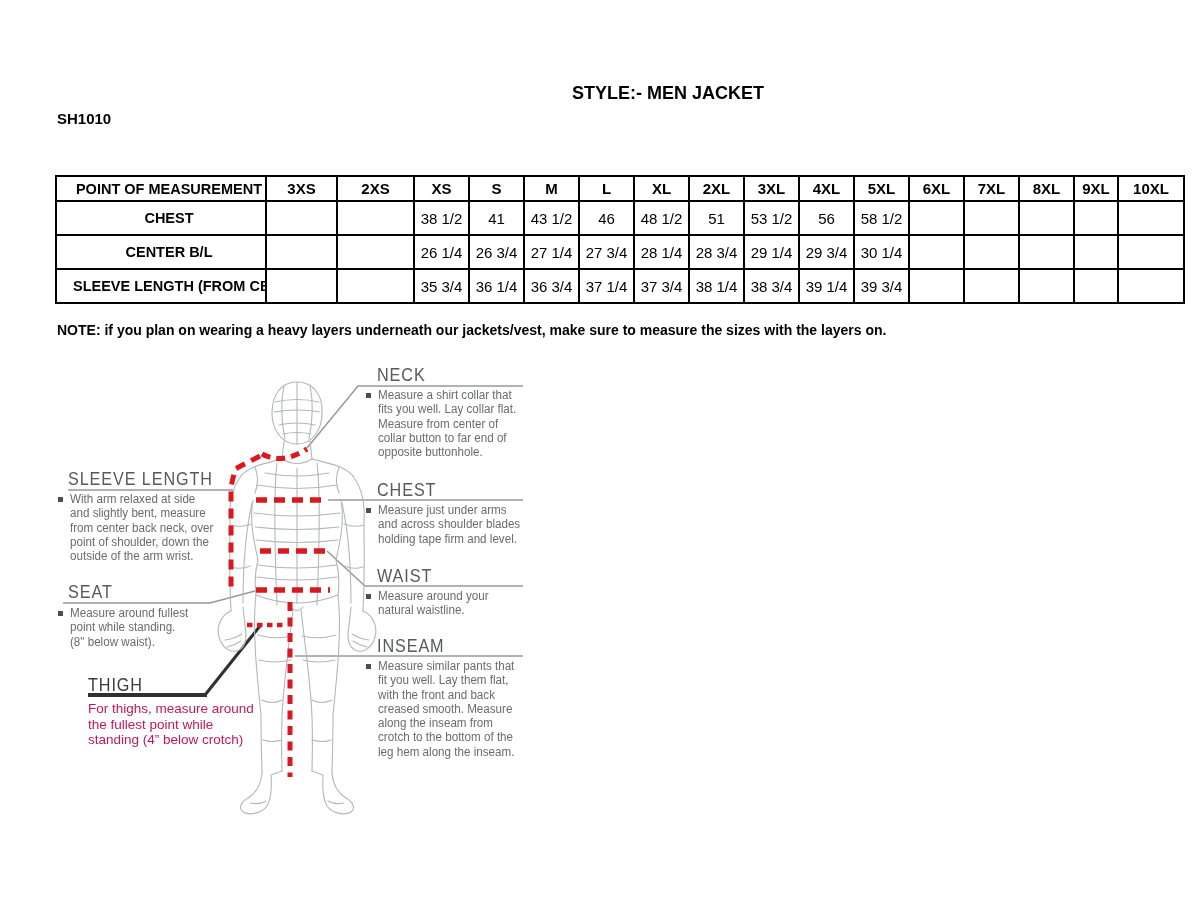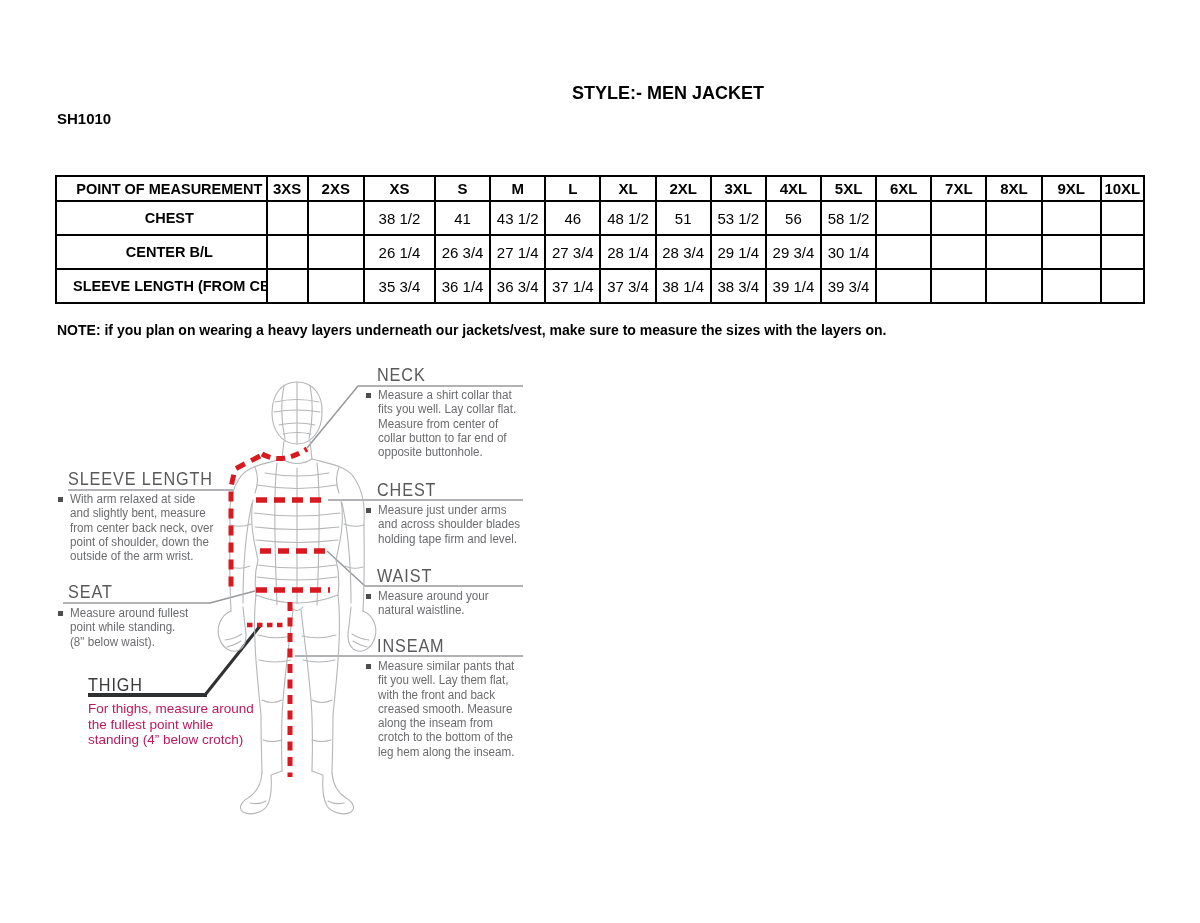--- a/index.html
+++ b/index.html
@@ -47,36 +47,36 @@
 
 <div id="page">
 
   <div class="abs doc-title" style="left:572px; top:83px;">STYLE:- MEN JACKET</div>
   <div class="abs doc-code" style="left:57px; top:110px;">SH1010</div>
 
   <table id="size-table">
     <thead>
         <tr>
           <th class="rowhead" style="width: 210px;">POINT OF MEASUREMENT</th>
-          <th style="width: 41px; border-radius: 10px;">3XS</th>
-          <th style="width: 56px;">2XS</th>
-          <th style="width: 71px;">XS</th>
+          <th style="width: 71px; border-radius: 10px;">3XS</th>
+          <th style="width: 77px;">2XS</th>
+          <th style="width: 55px;">XS</th>
           <th style="width: 55px;">S</th>
           <th style="width: 55px;">M</th>
           <th style="width: 55px;">L</th>
           <th style="width: 55px;">XL</th>
           <th style="width: 55px; margin-left: 13px;">2XL</th>
           <th style="width: 55px;">3XL</th>
           <th style="width: 55px;">4XL</th>
           <th style="width: 55px;">5XL</th>
           <th style="width: 55px;">6XL</th>
           <th style="width: 55px;">7XL</th>
           <th style="width: 55px;">8XL</th>
-          <th style="width: 59px;">9XL</th>
-          <th style="width: 43px;">10XL</th>
+          <th style="width: 44px;">9XL</th>
+          <th style="width: 66px;">10XL</th>
         </tr>
       </thead>
     <tbody>
         <tr>
           <td class="rowhead">CHEST</td>
           <td></td>
           <td></td>
           <td>38 1/2</td>
           <td>41</td>
           <td>43 1/2</td>

